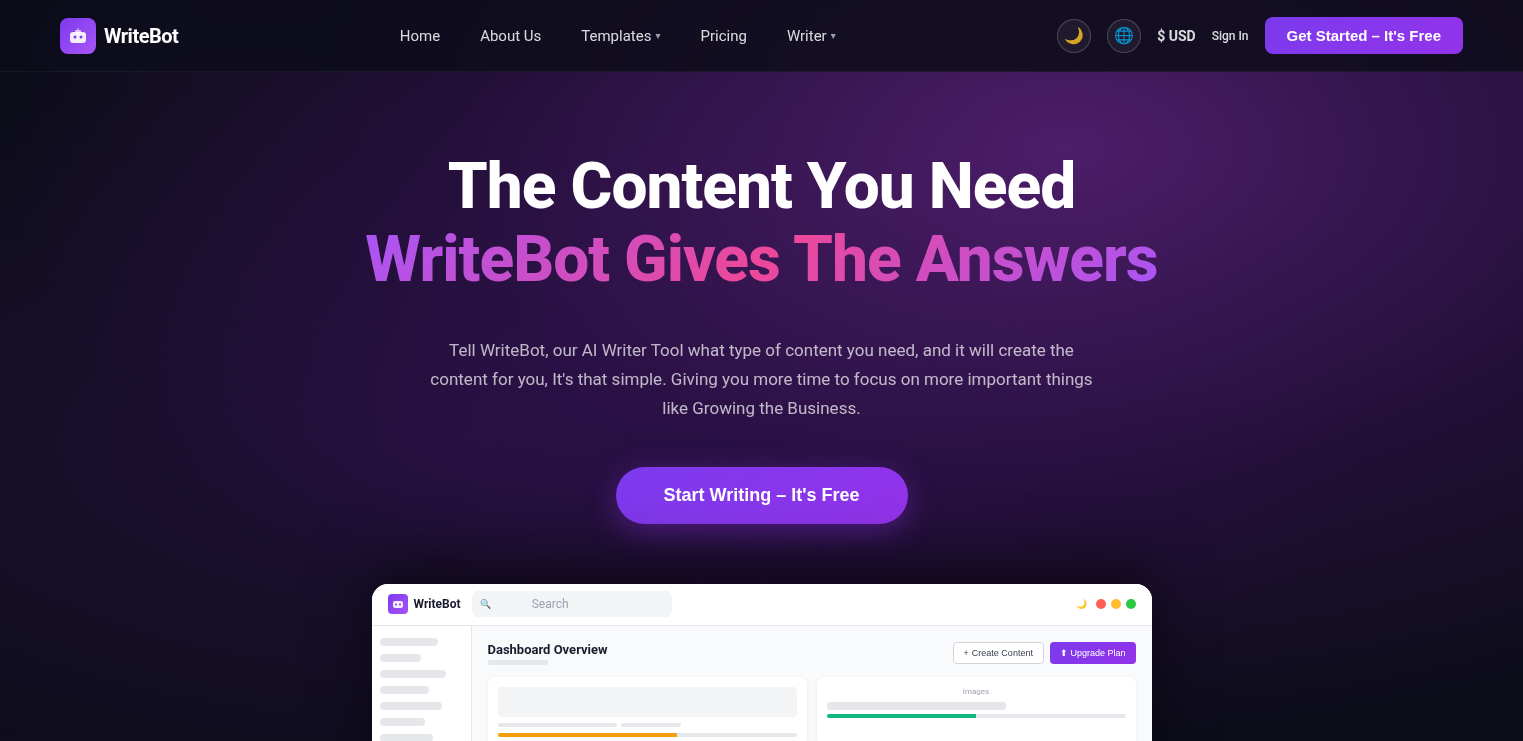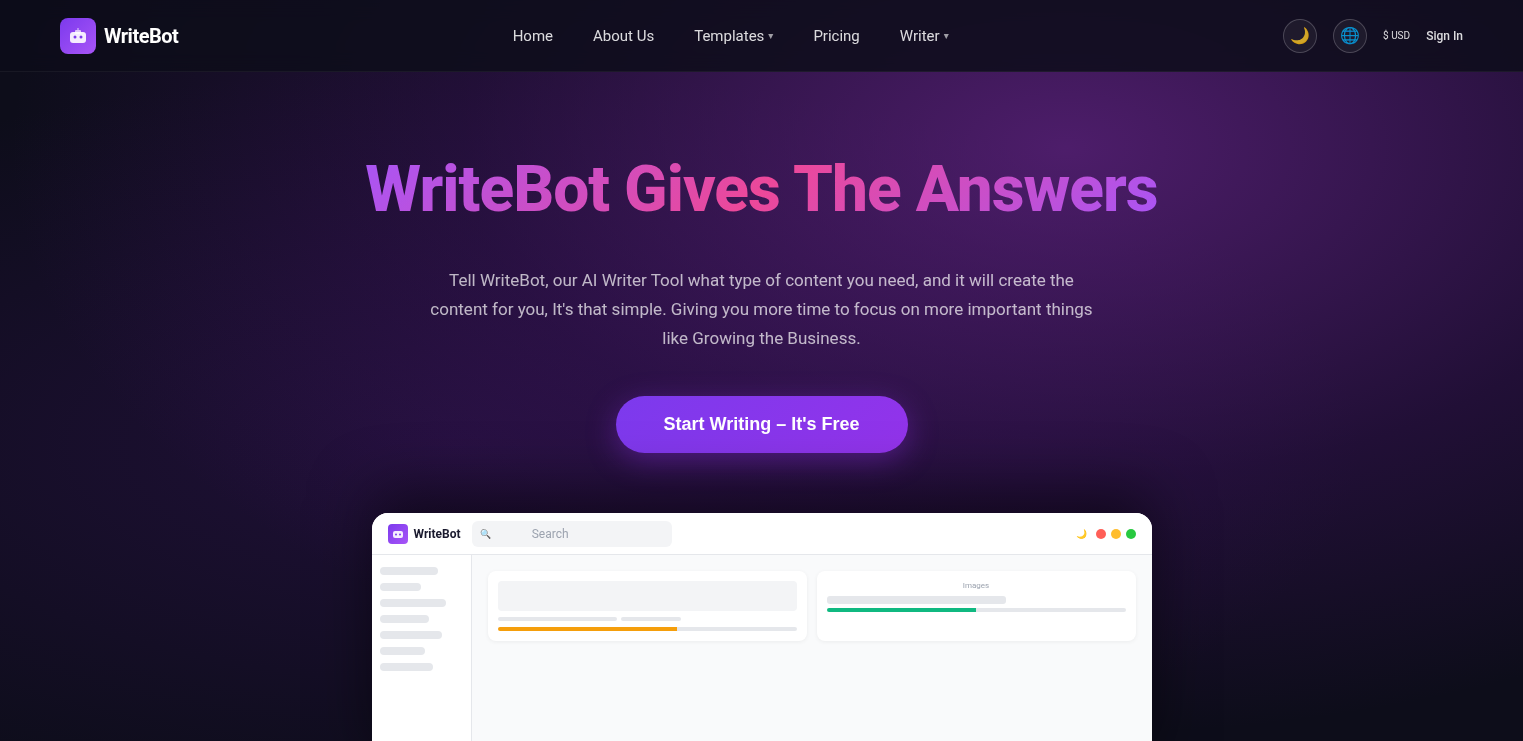--- a/index.html
+++ b/index.html
@@ -113,22 +113,23 @@
       cursor: pointer;
       font-size: 16px;
       color: rgba(255,255,255,0.8);
     }
 
     .currency-badge {
       display: flex;
       align-items: flex-start;
       gap: 6px;
       color: rgba(255,255,255,0.85);
-      font-size: 10px;
+      font-size: 14px;
       cursor: pointer;
+      font-weight: bold;
     }
 
     .sign-in-btn {
       color: rgba(255,255,255,0.85);
       font-size: 12px;
       font-weight: 500;
       cursor: pointer;
       text-decoration: none;
     }
 
@@ -419,24 +420,26 @@
       <div class="navbar-icon-btn">
         <span>🌙</span>
       </div>
       <div class="navbar-icon-btn">
         <span>🌐</span>
       </div>
       <div class="currency-badge">
         <span>$ USD</span>
       </div>
       <a class="sign-in-btn">Sign In</a>
+      <button class="get-started-btn">Get Started – It's Free</button>
     </div>
   </nav>
 
   <section class="hero">
+    <h1 class="hero-title-line1">The Content You Need</h1>
     <h1 class="hero-title-line2">WriteBot Gives The Answers</h1>
     <p class="hero-subtitle">Tell WriteBot, our AI Writer Tool what type of content you need, and it will create the content for you, It's that simple. Giving you more time to focus on more important things like Growing the Business.</p>
     <button class="start-writing-btn">Start Writing – It's Free</button>
 
     <div class="dashboard-preview">
 
       <div class="dashboard-topbar">
         <div class="db-logo">
           <div class="db-logo-icon">
             <svg width="12" height="12" viewBox="0 0 12 12" fill="none">
@@ -471,20 +474,36 @@
           <div class="db-sidebar-item"></div>
           <div class="db-sidebar-item" style="width:50%;"></div>
           <div class="db-sidebar-item" style="width:80%;"></div>
           <div class="db-sidebar-item" style="width:60%;"></div>
           <div class="db-sidebar-item" style="width:75%;"></div>
           <div class="db-sidebar-item" style="width:55%;"></div>
           <div class="db-sidebar-item" style="width:65%;"></div>
         </div>
 
         <div class="db-main">
+          <div class="db-header-row">
+            <div>
+              <div class="db-title">Dashboard Overview</div>
+              <div style="height:5px; width:60px; background:#e5e7eb; border-radius:3px; margin-top:3px;"></div>
+            </div>
+            <div class="db-btn-group">
+              <button class="db-btn-outline">
+                <span>+</span>
+                <span>Create Content</span>
+              </button>
+              <button class="db-btn-purple">
+                <span>⬆</span>
+                <span>Upgrade Plan</span>
+              </button>
+            </div>
+          </div>
 
           <div class="db-cards-row">
             <div class="db-card">
               <div style="height:30px; background:#f3f4f6; border-radius:4px; margin-bottom:6px;"></div>
               <div style="display:flex; gap:4px; align-items:center; flex-wrap:wrap;">
                 <div style="height:4px; width:40%; background:#e5e7eb; border-radius:2px;"></div>
                 <div style="height:4px; width:20%; background:#e5e7eb; border-radius:2px;"></div>
               </div>
               <div class="db-card-bar" style="margin-top:6px;"></div>
             </div>

